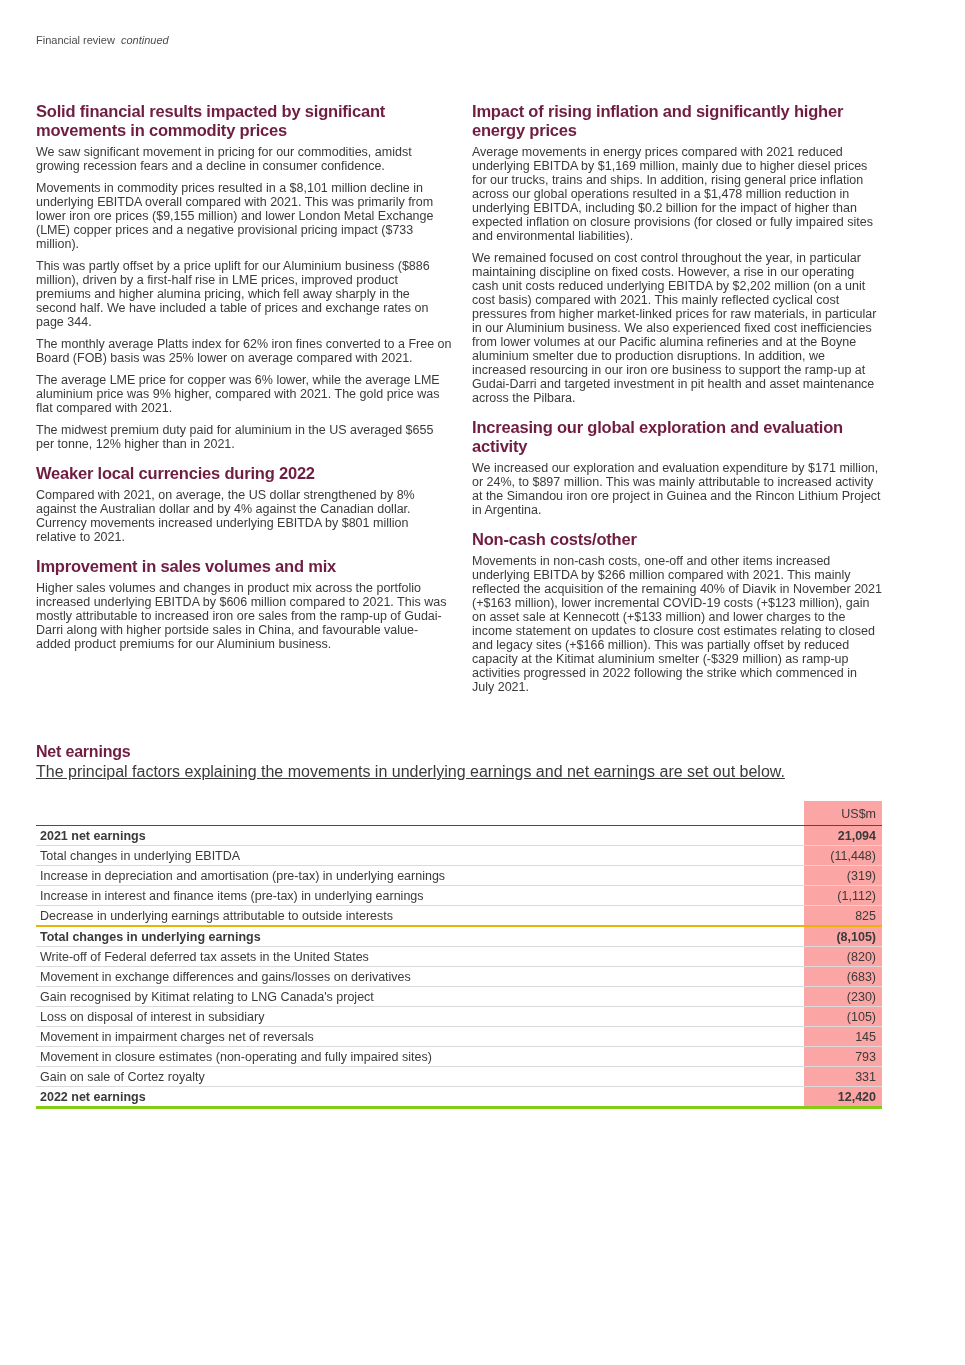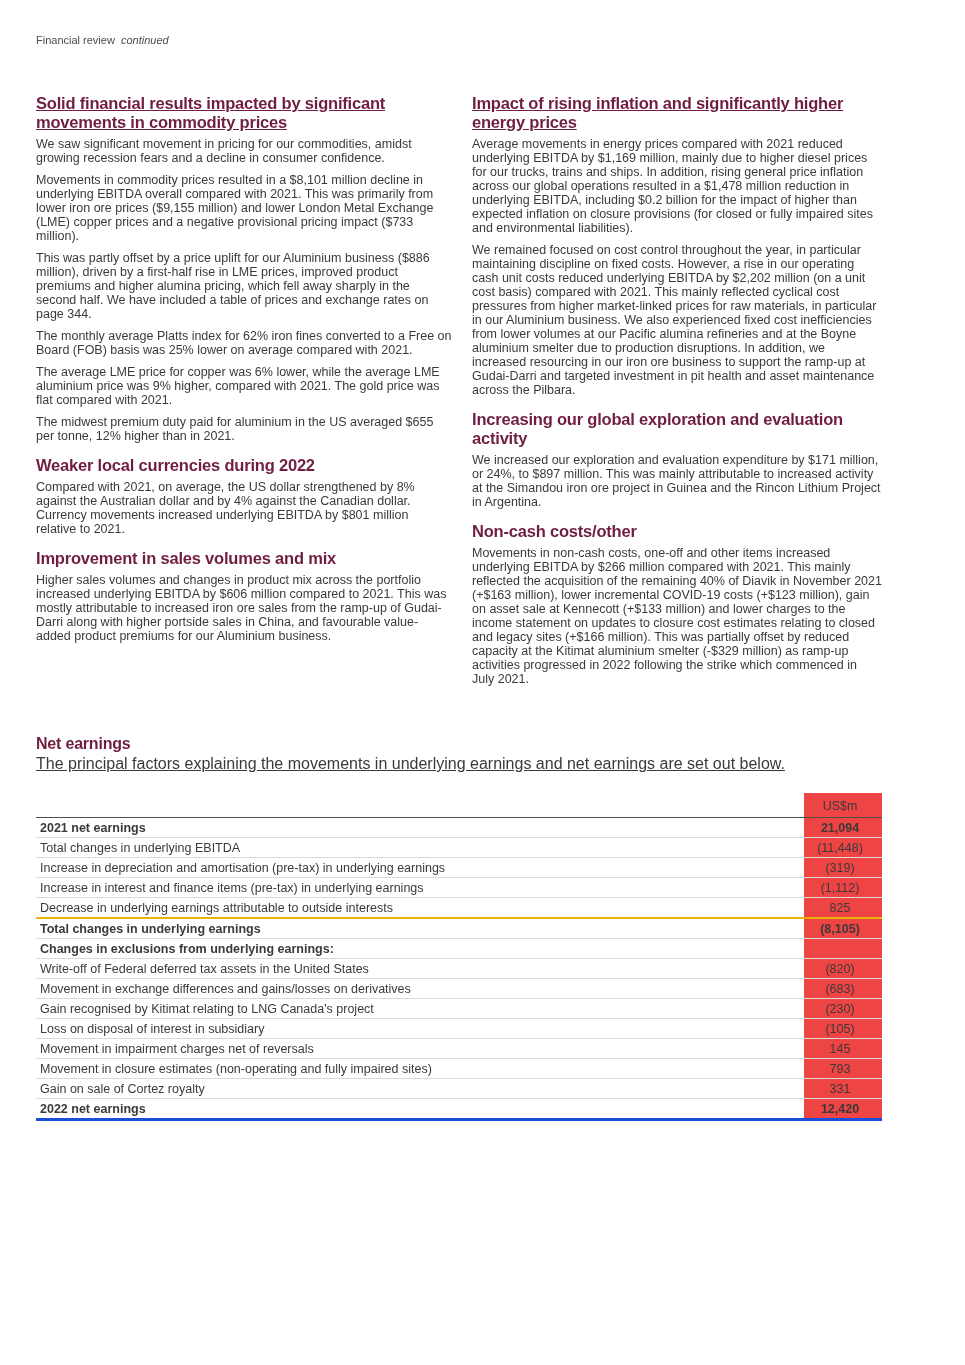--- a/index.html
+++ b/index.html
@@ -22,21 +22,21 @@
   }
   .columns { display:flex; gap:20px; }
   .col-left  { width:416px; }
   .col-right { width:410px; }
   h2.section-heading {
     color:#6f1d41;
     font-size:16.5px; line-height:19px; font-weight:bold;
     margin:13px 0 5px 0;
     letter-spacing:-0.2px;
   }
-  .section:first-child h2.section-heading { margin-top:4px;text-decoration:underline; }
+  .section:first-child h2.section-heading { margin-top:12px; }
   p.body {
     font-size:12.5px; line-height:14px;
     margin:0 0 8px 0;
   }
   
   .net-earnings { margin-top:40px; }
   .net-earnings h2 {
     color:#6f1d41; font-size:16px; line-height:19px; font-weight:bold;
     margin:0 0 4px 0; letter-spacing:-0.2px;
   }
@@ -44,28 +44,28 @@
   table.ne-table {
     width:100%; border-collapse:collapse;
     font-size:12.5px; line-height:14px; color:#3b3a39;
   }
   .ne-table th, .ne-table td {
     padding:2.5px 0 2.5px 4px;
     text-align:left; font-weight:normal;
     vertical-align:bottom;
   }
   .ne-table .val {
-    width:78px; text-align:center;
-    background:#ef4444; padding-right:6px; padding-left:0;
+    width:78px; text-align:right;
+    background:#fca5a5; padding-right:6px; padding-left:0;
   }
   .ne-table thead th { padding-top:6px; padding-bottom:4px; }
   .ne-table thead tr { border-bottom:1.5px solid #4f4e4c; }
   .ne-table tbody tr { border-bottom:1px solid #dbdad8; }
   .ne-table tbody tr.dark-bottom { border-bottom:2px solid #eab308; }
-  .ne-table tbody tr.thick-bottom { border-bottom:3px solid #1d4ed8; }
+  .ne-table tbody tr.thick-bottom { border-bottom:3px solid #84cc16; }
   .ne-table tbody tr.bold td { font-weight:bold; }
   
   .footer {
     position:absolute; left:36px; top:1368px;
     display:flex; align-items:center;
     font-size:11.5px; color:#2f2e2d;
   }
   .footer .pageno { font-weight:bold; margin-right:33px; }
   .footer .report { font-weight:bold; }
   .footer .bar {
@@ -156,24 +156,20 @@
             <td class="val">(1,112)</td>
           </tr>
           <tr class="dark-bottom">
             <td class="lbl">Decrease in underlying earnings attributable to outside interests</td>
             <td class="val">825</td>
           </tr>
           <tr class="bold">
             <td class="lbl">Total changes in underlying earnings</td>
             <td class="val">(8,105)</td>
           </tr>
-          <tr class="bold">
-            <td class="lbl">Changes in exclusions from underlying earnings:</td>
-            <td class="val"></td>
-          </tr>
           <tr>
             <td class="lbl">Write-off of Federal deferred tax assets in the United States</td>
             <td class="val">(820)</td>
           </tr>
           <tr>
             <td class="lbl">Movement in exchange differences and gains/losses on derivatives</td>
             <td class="val">(683)</td>
           </tr>
           <tr>
             <td class="lbl">Gain recognised by Kitimat relating to LNG Canada's project</td>

